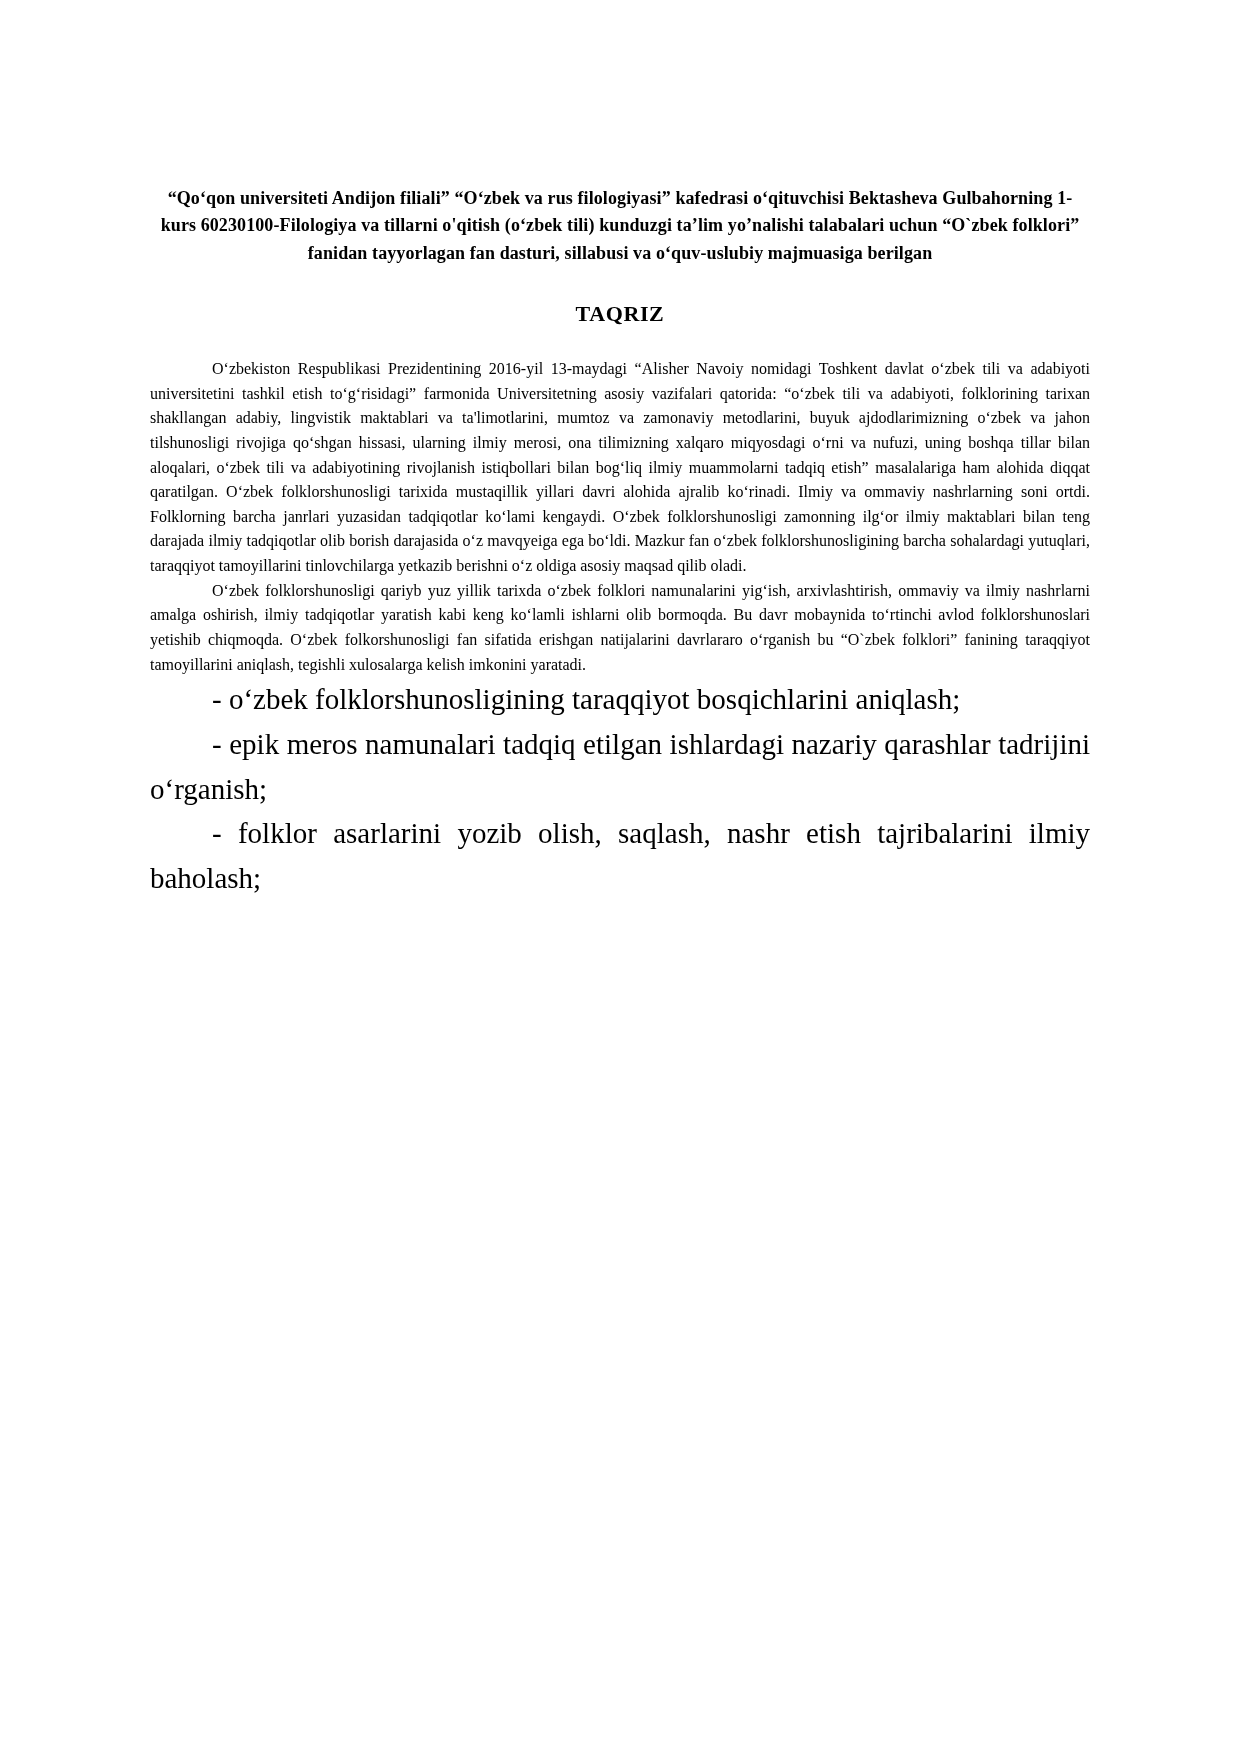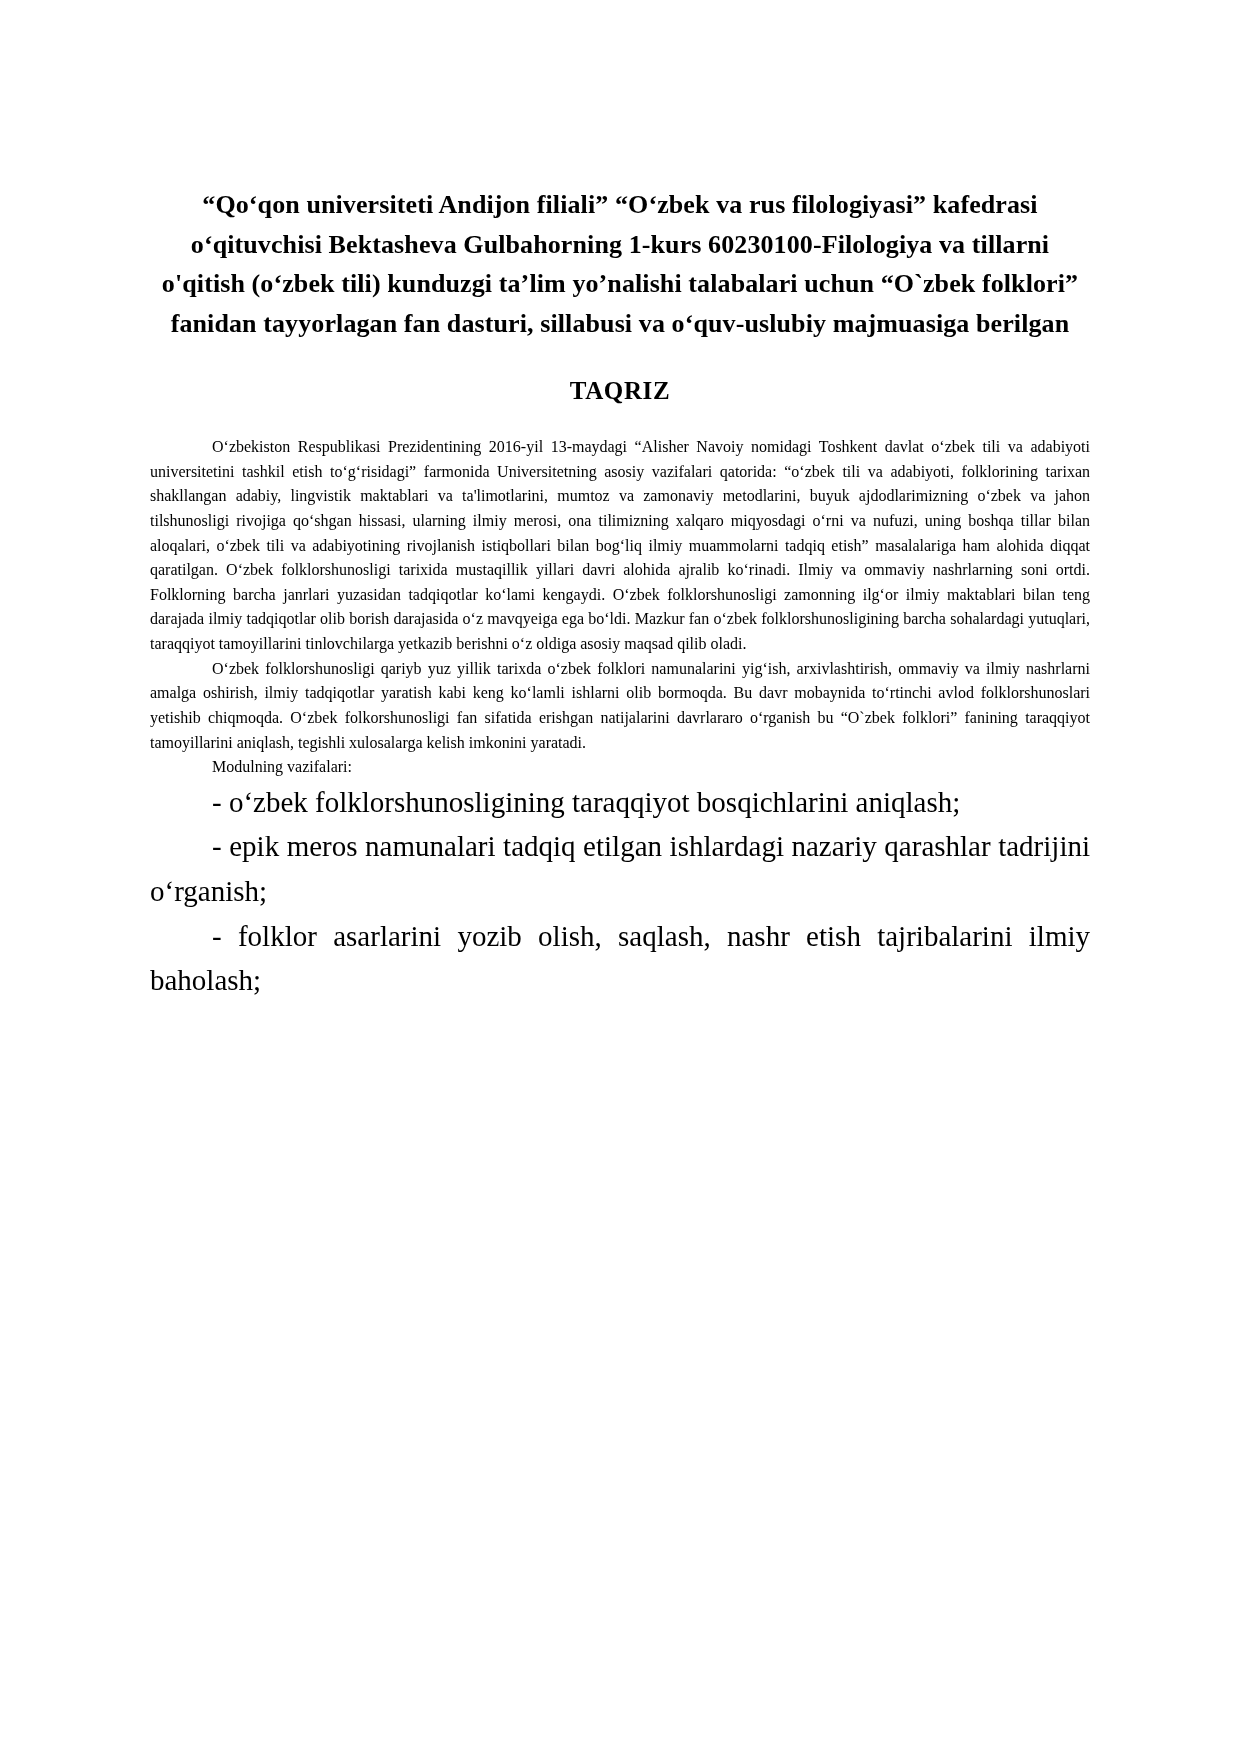--- a/index.html
+++ b/index.html
@@ -17,29 +17,29 @@
   }
   .page {
     box-sizing: border-box;
     width: 1240px;
     height: 1754px;
     padding: 185px 150px 60px 150px;
   }
   .doc-heading {
     text-align: center;
     font-weight: bold;
-    font-size: 26px;
+    font-size: 18px;
     line-height: 1.52;
     margin: 0 0 6px 0;
     letter-spacing: 0.1px;
   }
   .doc-title {
     text-align: center;
     font-weight: bold;
-    font-size: 25px;
+    font-size: 22px;
     letter-spacing: 0.6px;
     margin: 34px 0 30px 0;
   }
   p.body-par {
     text-align: justify;
     text-justify: inter-word;
     font-size: 16px;
     line-height: 1.54;
     margin: 0;
     text-indent: 62px;
@@ -58,19 +58,18 @@
 <body>
 
 <div class="page">
 
   <div class="doc-heading">“Qo‘qon universiteti Andijon filiali” “O‘zbek va rus filologiyasi” kafedrasi o‘qituvchisi Bektasheva Gulbahorning 1-kurs 60230100-Filologiya va tillarni o'qitish (o‘zbek tili) kunduzgi ta’lim yo’nalishi talabalari uchun “O`zbek folklori” fanidan tayyorlagan fan dasturi, sillabusi va  o‘quv-uslubiy majmuasiga berilgan</div>
 
   <div class="doc-title">TAQRIZ</div>
 
   <p class="body-par">O‘zbekiston Respublikasi Prezidentining 2016-yil 13-maydagi “Alisher Navoiy nomidagi Toshkent davlat o‘zbek tili va adabiyoti universitetini tashkil etish to‘g‘risidagi” farmonida Universitetning asosiy vazifalari qatorida: “o‘zbek tili va adabiyoti, folklorining tarixan shakllangan adabiy, lingvistik maktablari va ta'limotlarini, mumtoz va zamonaviy metodlarini, buyuk ajdodlarimizning o‘zbek va jahon tilshunosligi rivojiga qo‘shgan hissasi, ularning ilmiy merosi, ona tilimizning xalqaro miqyosdagi o‘rni va nufuzi, uning boshqa tillar bilan aloqalari, o‘zbek tili va adabiyotining rivojlanish istiqbollari bilan bog‘liq ilmiy muammolarni tadqiq etish” masalalariga ham alohida diqqat qaratilgan. O‘zbek folklorshunosligi tarixida mustaqillik yillari davri alohida ajralib ko‘rinadi. Ilmiy va ommaviy nashrlarning soni ortdi. Folklorning barcha janrlari yuzasidan tadqiqotlar ko‘lami kengaydi. O‘zbek folklorshunosligi zamonning ilg‘or ilmiy maktablari bilan teng darajada ilmiy tadqiqotlar olib borish darajasida o‘z mavqyeiga ega bo‘ldi. Mazkur fan o‘zbek folklorshunosligining barcha sohalardagi yutuqlari, taraqqiyot tamoyillarini tinlovchilarga yetkazib berishni o‘z oldiga asosiy maqsad qilib oladi.</p>
   <p class="body-par">O‘zbek folklorshunosligi qariyb yuz yillik tarixda o‘zbek folklori namunalarini yig‘ish, arxivlashtirish, ommaviy va ilmiy nashrlarni amalga oshirish, ilmiy tadqiqotlar yaratish kabi keng ko‘lamli ishlarni olib bormoqda. Bu davr mobaynida to‘rtinchi avlod folklorshunoslari yetishib chiqmoqda. O‘zbek folkorshunosligi fan sifatida erishgan natijalarini davrlararo o‘rganish bu “O`zbek folklori” fanining taraqqiyot tamoyillarini aniqlash, tegishli xulosalarga kelish imkonini yaratadi.</p>
-  <p class="body-par">Modulning vazifalari:</p>
 
   <p class="list-par"> - o‘zbek folklorshunosligining taraqqiyot bosqichlarini aniqlash;</p>
   <p class="list-par">- epik meros namunalari tadqiq etilgan ishlardagi nazariy qarashlar tadrijini o‘rganish;</p>
   <p class="list-par"> - folklor asarlarini yozib olish, saqlash, nashr etish tajribalarini ilmiy baholash;</p>
 
 </div>
 
 </body></html>

